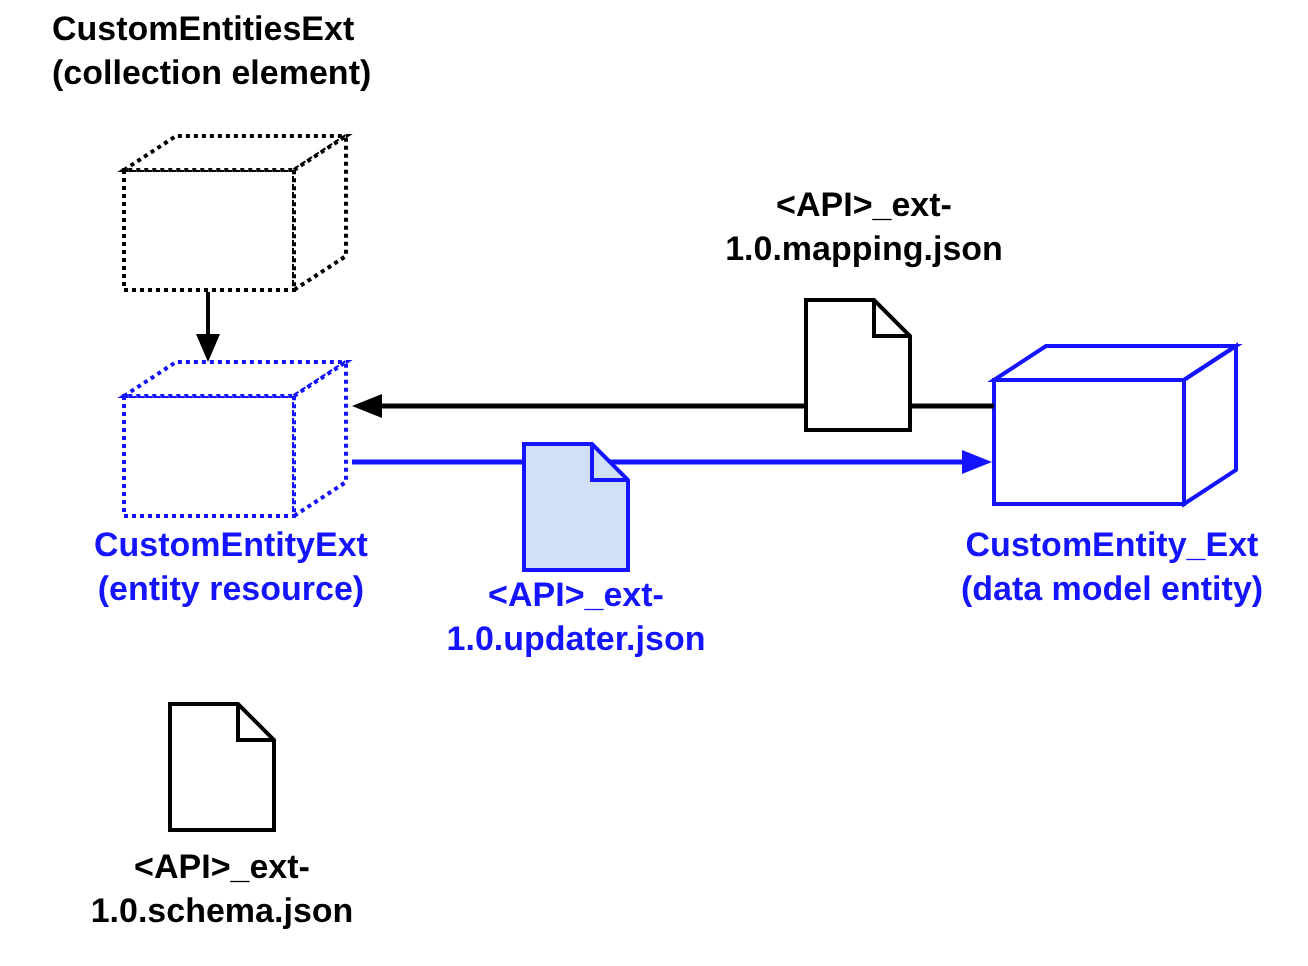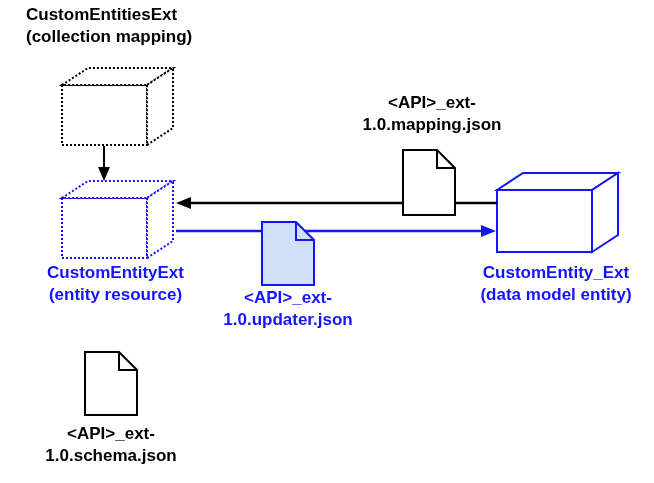--- a/index.html
+++ b/index.html
@@ -91,21 +91,21 @@
       <path d="M296,222 L296,240 L314,240" fill="none" stroke="#1414ff" stroke-width="2"></path>
     </g>
 
     <g>
       <path d="M85,352 L119,352 L137,370 L137,415 L85,415 Z" fill="#ffffff" stroke="#000000" stroke-width="2" stroke-linejoin="miter"></path>
       <path d="M119,352 L119,370 L137,370" fill="none" stroke="#000000" stroke-width="2"></path>
     </g>
   </svg>
 
   <div class="label" style="left:26px; top:4px;">CustomEntitiesExt
-(collection mapping)</div>
+(collection element)</div>
 
   <div class="label blue center" style="left:18px; top:262px; width:195px;">CustomEntityExt
 (entity resource)</div>
 
   <div class="label blue center" style="left:458px; top:262px; width:196px;text-align:center;">CustomEntity_Ext
 (data model entity)</div>
 
   <div class="label center" style="left:334px; top:92px; width:196px;">&lt;API&gt;_ext-
 1.0.mapping.json</div>
 

